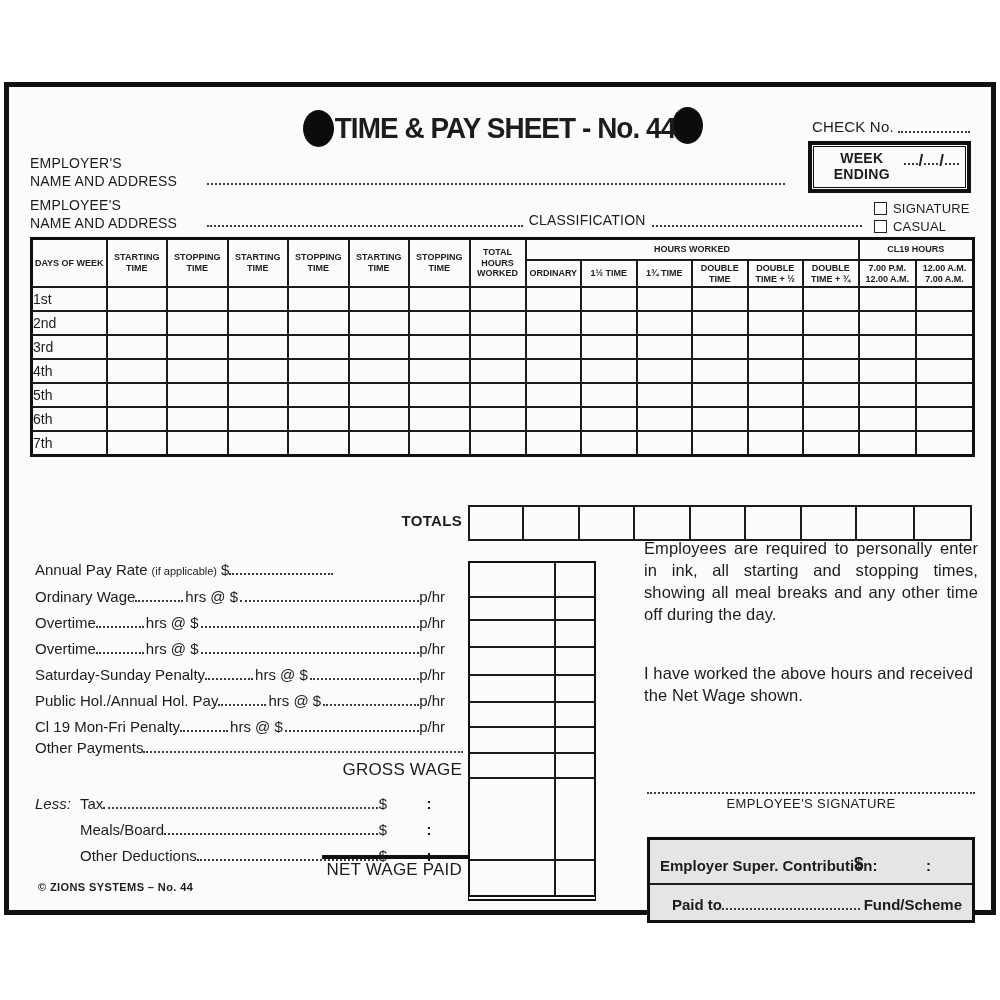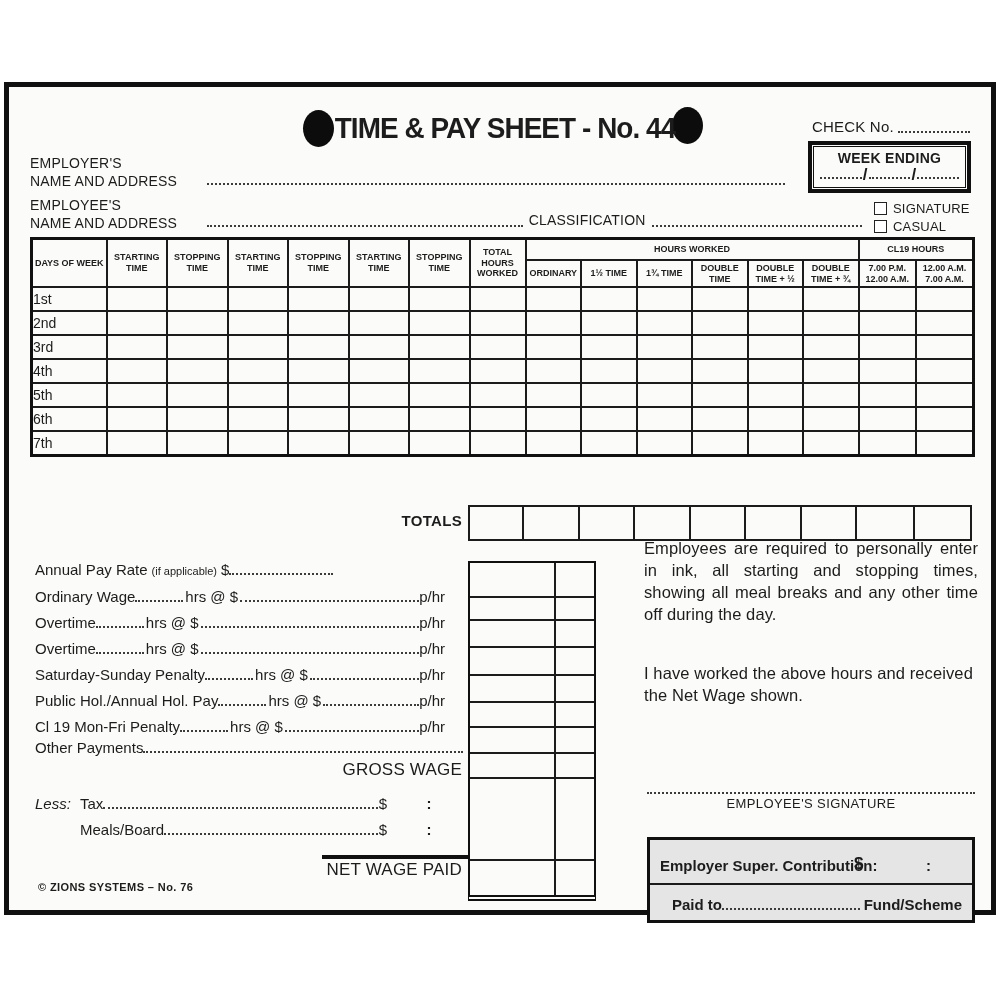--- a/index.html
+++ b/index.html
@@ -14,21 +14,21 @@
   
   .title{font-size:30px;font-weight:bold;letter-spacing:-1px;transform:scaleX(.93);
          transform-origin:center;white-space:nowrap;text-align:center;}
   
   .dots{border-bottom:2px dotted #3c3c3c;flex:1;height:1px;margin-bottom:3px;min-width:14px;}
   .flexrow{display:flex;align-items:flex-end;}
   .lbl{font-size:14px;line-height:1.28;letter-spacing:.2px;}
   
   .weekbox{border:4px solid #101010;background:#fbfbf9;box-sizing:border-box;}
   .weekbox .inner{position:absolute;inset:1px;border:1px solid #101010;
-        display:flex;flex-direction:column;justify-content:space-between;
+        display:flex;flex-direction:row;justify-content:space-between;
         padding:3px 6px 5px 6px;box-sizing:border-box;}
   .weekbox .we{font-size:14px;font-weight:bold;text-align:center;letter-spacing:.3px;}
   .slash{font-size:17px;font-weight:bold;margin:0 1px;line-height:.9;}
   
   .cbrow{display:flex;align-items:center;height:16px;margin-bottom:2px;}
   .cb{width:11px;height:11px;border:1.6px solid #222;margin-right:6px;background:#fff;}
   .cbl{font-size:13px;letter-spacing:.2px;}
   
   table.ts{border-collapse:collapse;table-layout:fixed;width:942px;}
   table.ts th,table.ts td{border:2px solid #1b1b1b;padding:0;}
@@ -385,26 +385,33 @@
        <span class="dol">$</span>
        <span class="cents">:</span>
      </div>
       <div class="wrow">
        <span class="less"></span>
        <span class="dname">Meals/Board</span>
        <span class="dots"></span>
        <span class="dol">$</span>
        <span class="cents">:</span>
      </div>
+      <div class="wrow">
+       <span class="less"></span>
+       <span class="dname">Other Deductions</span>
+       <span class="dots"></span>
+       <span class="dol">$</span>
+       <span class="cents">:</span>
+     </div>
     </div>
   <div class="abs thick" style="left:322px;top:855px;width:148px;height:4px;"></div>
 
   <div class="abs big" style="left:240px;top:860px;width:222px;text-align:right;">NET WAGE PAID</div>
 
-  <div class="abs footer" style="left:38px;top:881px;">© ZIONS SYSTEMS – No. 76</div>
+  <div class="abs footer" style="left:38px;top:881px;">© ZIONS SYSTEMS – No. 44</div>
 
   <div class="abs mgrid" style="left:468px;top:561px;width:124px;">
       <div class="mrow" style="height:33px">
         <div class="mcl"></div>
         <div class="mcr"></div>
       </div>
       <div class="mrow" style="height:23px">
         <div class="mcl"></div>
         <div class="mcr"></div>
       </div>

